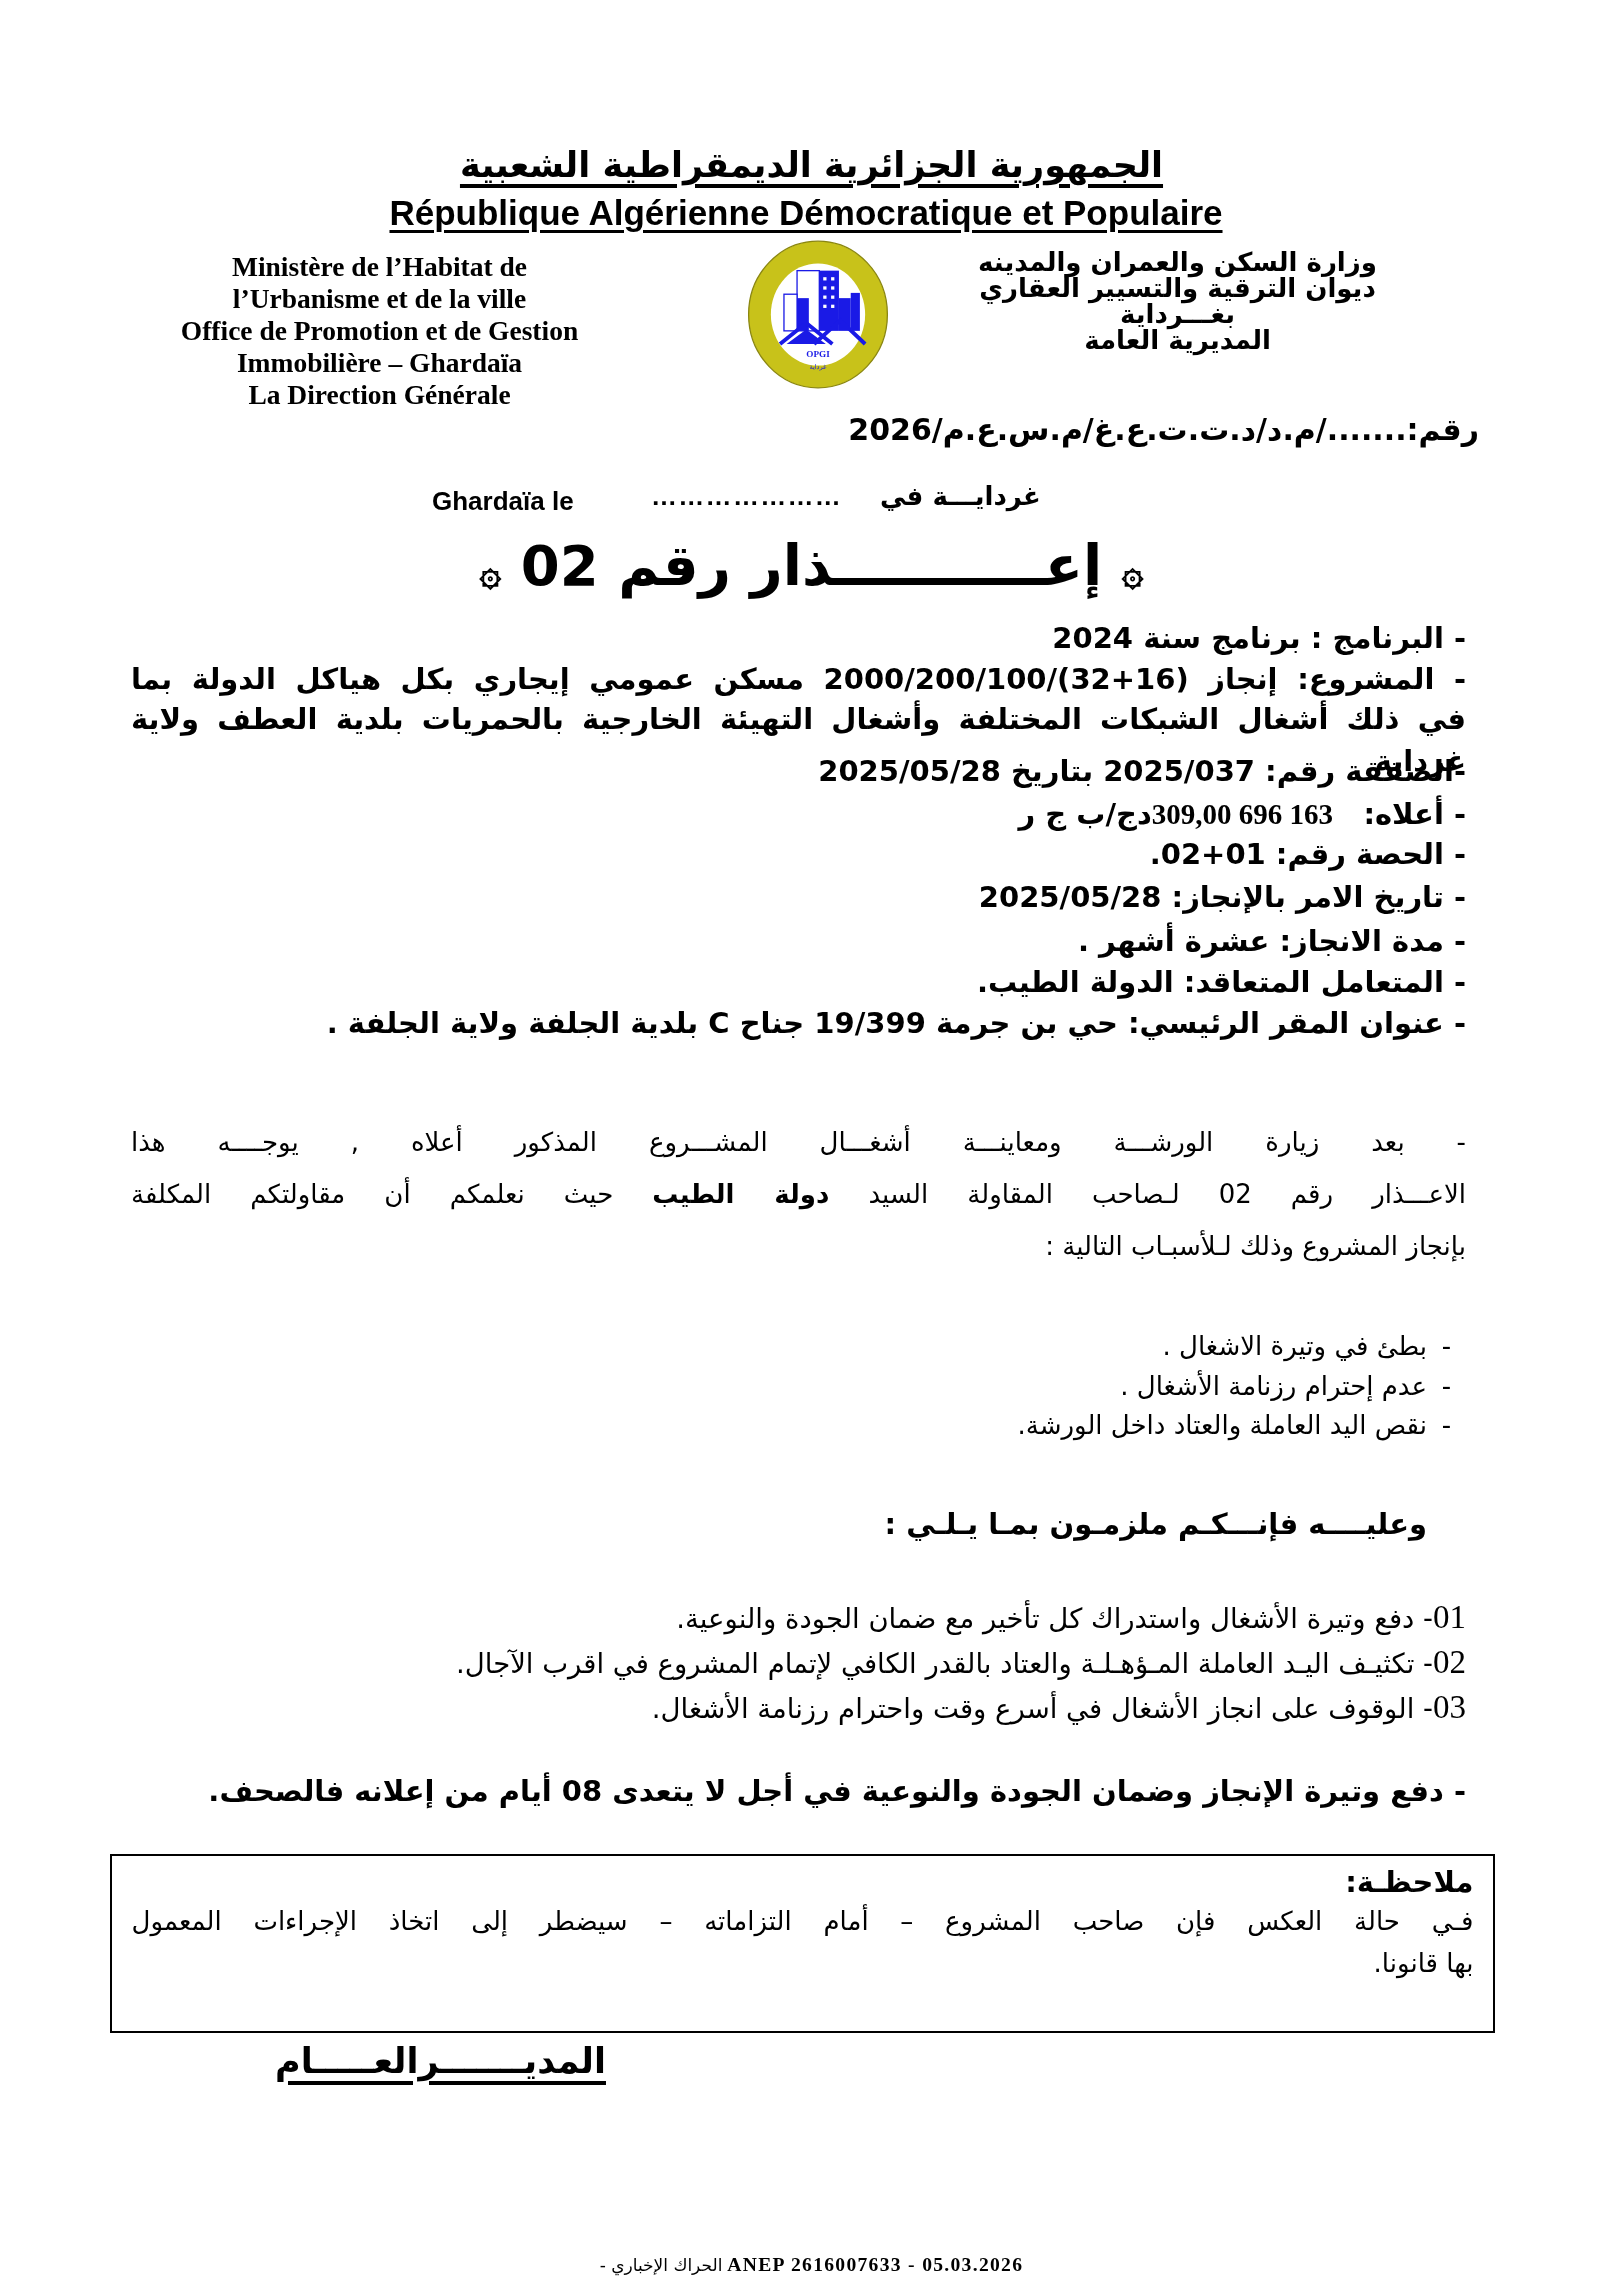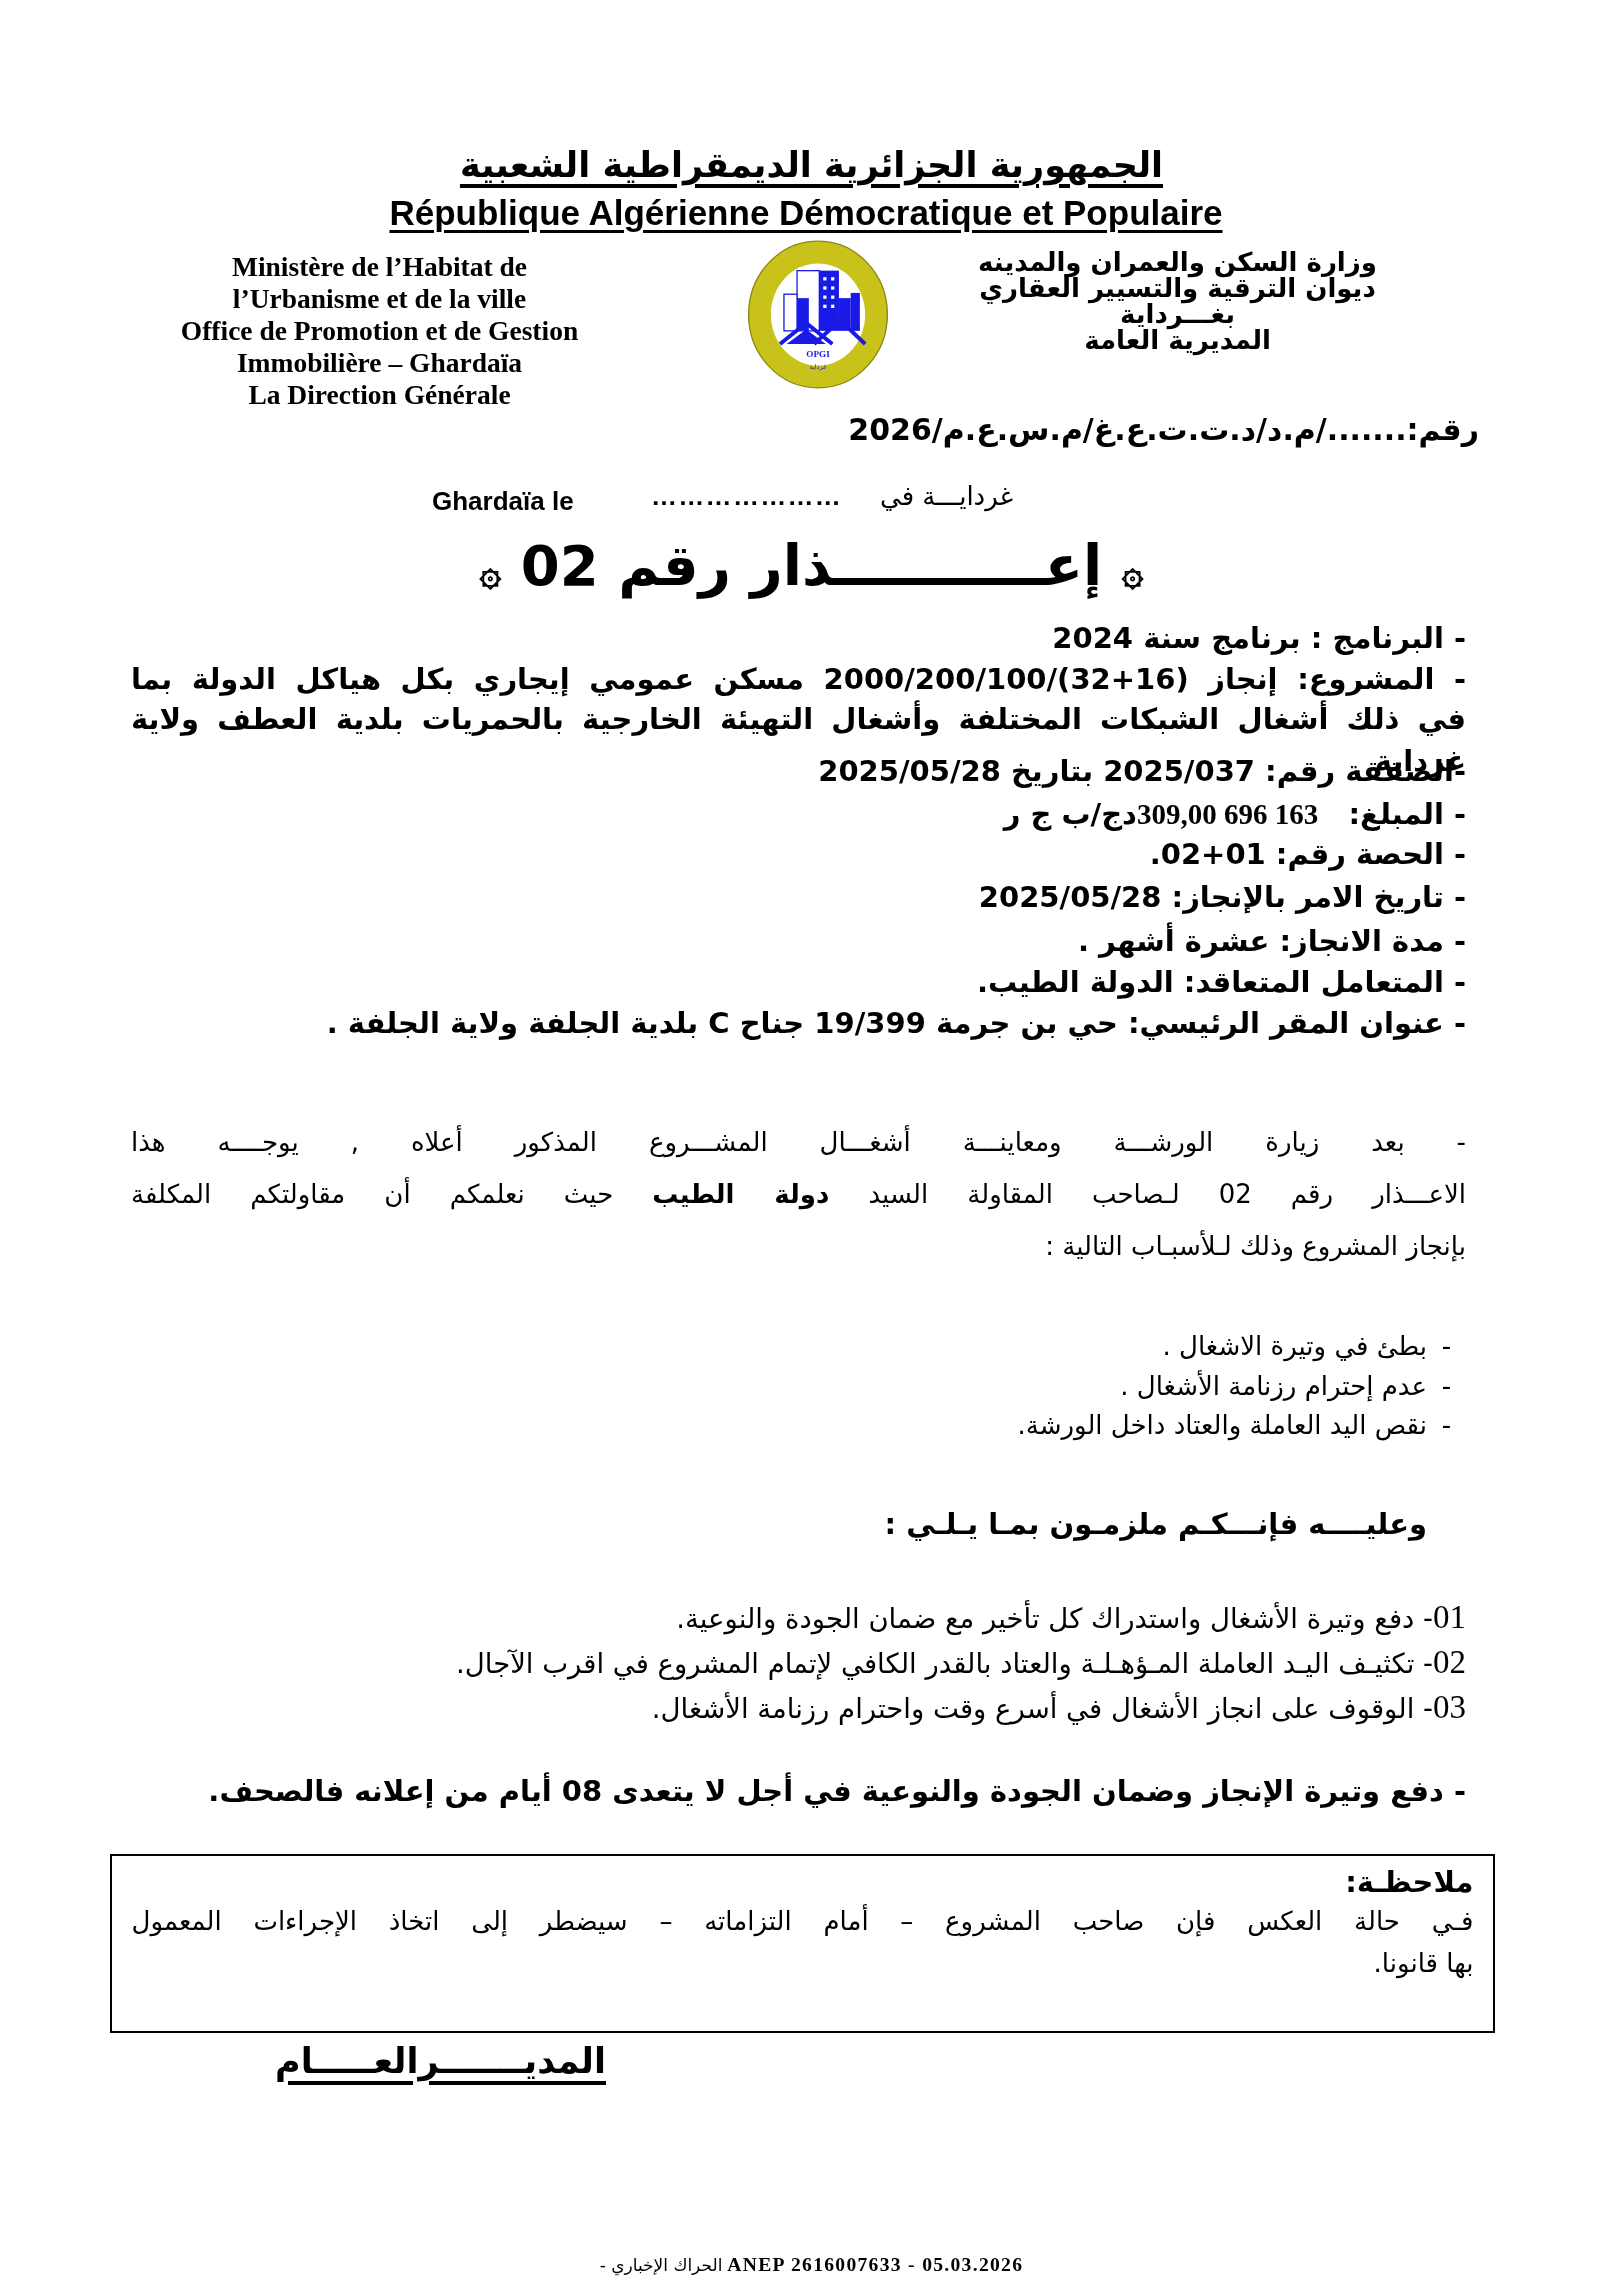--- a/index.html
+++ b/index.html
@@ -21,21 +21,21 @@
   #fr-block div { white-space: nowrap; }
 
   
   #ar-block { left: 929px; top: 249px; width: 497px; text-align: center; font-size: 26px; line-height: 26px; }
   #ref-line { right: 144px; top: 412px; font-size: 30px; white-space: nowrap; }
 
   
   #logo { left: 746px; top: 239px; width: 144px; height: 151px; }
 
   
-  #place-ar { left: 880px; top: 481px; font-size: 26px; font-weight: normal; white-space: nowrap; }
+  #place-ar { left: 880px; top: 481px; font-size: 26px; font-weight: bold; white-space: nowrap; }
   #place-dots { left: 651px; top: 481px; font-size: 26px; font-weight: bold; white-space: nowrap; letter-spacing: 1.3px; }
   #place-fr { left: 432px; top: 486px; font-size: 26px; font-weight: bold; white-space: nowrap; }
 
   
   #main-title { left: 0; width: 1623px; top: 530px; text-align: center; font-size: 56px; line-height: 72px; }
   .orn { font-size: 37px; font-weight: bold; }
 
   
   .info { right: 157px; font-size: 29px; line-height: 41px; white-space: nowrap; }
   .info-wide { right: 157px; left: 131px; font-size: 29px; line-height: 42px; text-align: justify; text-align-last: justify; }
@@ -136,21 +136,21 @@
     <span class="orn">۞</span>
     <span>إعـــــــــــذار رقم 02</span>
     <span class="orn">۞</span>
   </div>
 
   <div class="abs ar info" style="top:618px">- البرنامج : برنامج سنة 2024</div>
   <div class="abs ar info-wide" style="top:658px">- المشروع: إنجاز (16+32)/2000/200/100 مسكن عمومي إيجاري بكل هياكل الدولة بما</div>
   <div class="abs ar info-wide" style="top:698px">في ذلك أشغال الشبكات المختلفة وأشغال التهيئة الخارجية بالحمريات بلدية العطف ولاية غرداية</div>
   <div class="abs ar info" style="top:751px">-الصفقة رقم: 2025/037  بتاريخ 2025/05/28</div>
   <div class="abs ar info" style="top:794px">
-    <span>- المبلغ:</span>&nbsp;&nbsp;&nbsp;<span class="serif" style="font-weight:bold">163 696 309,00</span><span>دج/ب ج ر</span>
+    <span>- أعلاه:</span>&nbsp;&nbsp;&nbsp;<span class="serif" style="font-weight:bold">163 696 309,00</span><span>دج/ب ج ر</span>
   </div>
   <div class="abs ar info" style="top:834px">- الحصة رقم: 01+02.</div>
   <div class="abs ar info" style="top:877px">- تاريخ الامر بالإنجاز: 2025/05/28</div>
   <div class="abs ar info" style="top:921px">- مدة الانجاز: عشرة أشهر .</div>
   <div class="abs ar info" style="top:962px">- المتعامل المتعاقد: الدولة الطيب.</div>
   <div class="abs ar info" style="top:1003px">- عنوان المقر الرئيسي: حي بن جرمة 19/399 جناح C بلدية الجلفة ولاية الجلفة .</div>
 
   <div id="para" class="abs ar">
     <div class="para-line">- بعد زيارة الورشـــة ومعاينـــة أشغـــال المشـــروع المذكور أعلاه , يوجــــه هذا</div>
     <div class="para-line"><span>الاعـــذار رقم 02 لـصاحب المقاولة السيد </span><b>دولة الطيب</b><span> حيث نعلمكم أن مقاولتكم المكلفة</span></div>

